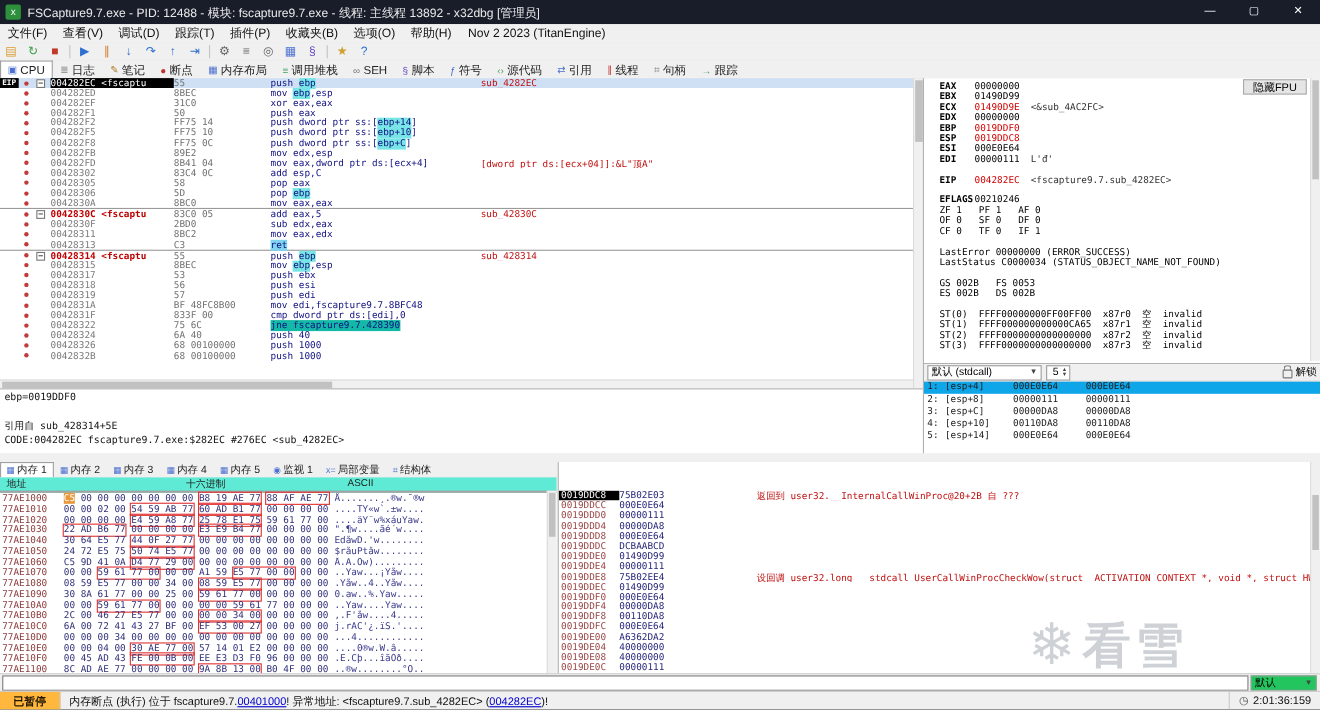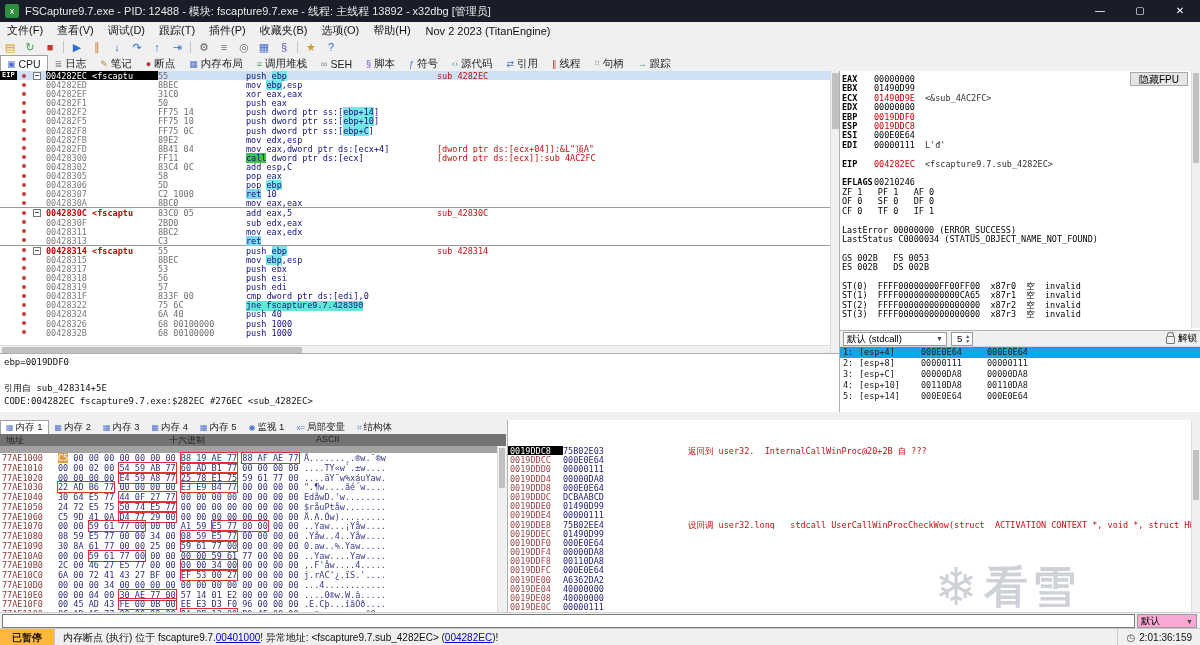--- a/index.html
+++ b/index.html
@@ -35,33 +35,33 @@
   .eiptag{position:absolute;left:0;top:0;background:#000;color:#fff;font-size:7px;line-height:9px;padding:0 2px;font-weight:bold;}
   .daddr{flex:0 0 112px;color:#7a7a7a;}
   .daddr.aeip{background:#000;color:#fff;}
   .daddr.afn{color:#c00000;font-weight:bold;}
   .dbytes{flex:0 0 88px;color:#707070;}
   .dins{flex:0 0 191px;}
   .dcom{flex:1;color:#c01010;overflow:hidden;}
   .hc{background:#78e6e6;}
   .hg{background:#43c343;}
   .hb{background:#7fd4f0;}
-  .hy{background:#5eead4;font-family:Liberation Mono, monospace;}
+  .hy{background:#14b8a6;}
   
   .sbv{position:absolute;background:#f0f0f0;border-left:1px solid #dcdcdc;}
   .sbh{position:absolute;background:#f0f0f0;border-top:1px solid #dcdcdc;}
   .thumbv{position:absolute;left:1px;right:1px;background:#c1c1c1;}
   .thumbh{position:absolute;top:1px;bottom:1px;background:#c1c1c1;}
   
   #infopane{position:absolute;left:0;top:353px;width:839px;height:59px;background:#fff;border-top:1px solid #b0b0b0;padding:2px 4px;box-sizing:border-box;}
   .iline{font:9px "DejaVu Sans Mono",monospace;line-height:13px;color:#111;white-space:pre;}
   
   #regs{position:absolute;left:839px;top:71px;width:361px;height:259px;background:#fff;border-left:1px solid #b0b0b0;box-sizing:border-box;overflow:hidden;}
   .hidefpu{position:absolute;right:12px;top:1px;height:14px;font:10px "Liberation Sans","DejaVu Sans",sans-serif;background:#e5e5e5;border:1px solid #a9a9a9;padding:0 8px;}
-  #reglines{position:absolute;left:2px;top:4px;right:10px;}
+  #reglines{position:absolute;left:14px;top:4px;right:10px;}
   .rline{font: 8.5px "DejaVu Sans Mono",monospace;line-height:9.4px;white-space:pre;color:#000;}
   .rn{display:inline-block;min-width:32px;font-weight:bold;}
   .rv{color:#000;}
   .rv.chg{color:#d00000;}
   .rx{color:#333;margin-left:10px;}
   
   #args{position:absolute;left:839px;top:330px;width:361px;height:82px;background:#fff;border-left:1px solid #b0b0b0;border-top:1px solid #b0b0b0;box-sizing:border-box;}
   .argshead{height:15px;background:#f0f0f0;border-bottom:1px solid #d5d5d5;display:flex;align-items:center;padding:0 3px;font-size:9.5px;}
   .combo{background:#fff;border:1px solid #9a9a9a;height:12px;line-height:12px;padding:0 3px;display:inline-flex;align-items:center;min-width:96px;justify-content:space-between;}
   .combo .arrow{font-size:7px;color:#444;margin-left:4px;}
@@ -73,41 +73,41 @@
   .argrow{font:8.5px "DejaVu Sans Mono",monospace;line-height:11px;white-space:pre;color:#202020;padding-left:3px;}
   .argrow.sel{background:#0ea5e9;}
   .al{display:inline-block;width:16px;}.aloc{display:inline-block;width:62px;}.av1{display:inline-block;width:66px;}
   
   #dumptabs{position:absolute;left:0;top:420px;width:506px;height:14px;background:#f0f0f0;border-bottom:1px solid #b9b9b9;display:flex;align-items:flex-end;}
   .dtab{display:flex;align-items:center;height:13px;padding:0 5px;font-size:9.5px;color:#222;border:1px solid transparent;border-bottom:none;}
   .dtab.active{background:#fff;border-color:#a0a0a0;}
   .dtabicon{font-size:8px;margin-right:2px;color:#4a6fd0;}
   
   #dumppane{position:absolute;left:0;top:434px;width:506px;height:178px;background:#fff;box-sizing:border-box;}
-  .dumphead{height:12px;background:#737373;border-bottom:7px solid #a3a3a3;font-size:9px;color:#222;display:flex;}
+  .dumphead{height:12px;background:#5eead4;border-bottom:2px solid #a3a3a3;font-size:9px;color:#222;display:flex;}
   .dh-addr{width:58px;padding-left:6px;}
   .dh-hex{width:246px;text-align:center;}
   .dh-ascii{padding-left:6px;}
   .dumprow{display:flex;height:9.76px;line-height:9.76px;font:8.5px "DejaVu Sans Mono",monospace;white-space:pre;}
   .duaddr{flex:0 0 58px;color:#8b3a3a;padding-left:2px;box-sizing:border-box;}
   .duhex{flex:0 0 246px;color:#30307a;}
   .duasc{flex:1;color:#3b3b8c;overflow:hidden;}
   .bbox{outline:1px solid #e03030;}
   .bsel{background:#e8983a;color:#fff;}
   
   #stackpane{position:absolute;left:507px;top:420px;width:693px;height:192px;background:#fff;border-left:1px solid #b0b0b0;box-sizing:border-box;padding-top:26px;overflow:hidden;}
   .srow{display:flex;height:9.2px;line-height:9.2px;font:8.5px "DejaVu Sans Mono",monospace;white-space:pre;overflow:hidden;}
   .saddr{flex:0 0 55px;color:#9a4545;padding-left:2px;box-sizing:border-box;}
   .saddr.ssel{background:#000;color:#fff;}
   .sval{flex:0 0 65px;color:#26267a;}
   .scom{color:#c01010;margin-left:60px;}
   
   #commandbar{position:absolute;left:0;top:612px;width:1200px;height:16px;background:#f0f0f0;display:flex;align-items:center;border-top:1px solid #cfcfcf;}
   #cmdinput{flex:1;height:12px;margin:0 2px;border:1px solid #7a7a7a;font:10px "DejaVu Sans Mono",monospace;padding:0 3px;}
-  .cmdcombo{width:52px;height:12px;background:#f9a8d4;border:1px solid #9a9a9a;font-size:9.5px;display:flex;align-items:center;justify-content:space-between;padding:0 3px;margin-right:3px;}
+  .cmdcombo{width:52px;height:12px;background:#22c55e;border:1px solid #9a9a9a;font-size:9.5px;display:flex;align-items:center;justify-content:space-between;padding:0 3px;margin-right:3px;}
   
   #statusbar{position:absolute;left:0;top:628px;width:1200px;height:17px;background:#f0f0f0;border-top:1px solid #c9c9c9;display:flex;align-items:center;font-size:10px;}
   .badge{background:#ffb73d;border-right:1px solid #c9c9c9;height:100%;display:flex;align-items:center;padding:0 12px;font-weight:bold;color:#201500;}
   #statusmsg{padding:0 8px;white-space:nowrap;overflow:hidden;flex:1;color:#111;}
   .slink{color:#0000cc;text-decoration:underline;}
   .sright{display:flex;align-items:center;border-left:1px solid #c9c9c9;height:100%;padding:0 8px;color:#111;}
   .sright .clk{margin-right:4px;color:#555;}
   
   #watermark{position:absolute;right:120px;bottom:28px;display:flex;align-items:center;color:#8c949e;opacity:.42;pointer-events:none;z-index:5;}
   #watermark .wmglyph{font-size:52px;margin-right:6px;}
@@ -222,35 +222,34 @@
   <div id="disasm">
       <div class="drow sel"><span class="gut"><span class="eiptag">EIP</span><span class="dot"></span><span class="fold"></span></span><span class="daddr aeip">004282EC &lt;fscaptu</span><span class="dbytes">55</span><span class="dins"><span>push </span><span class="hc">ebp</span></span><span class="dcom">sub_4282EC</span></div>
       <div class="drow"><span class="gut"><span class="dot"></span></span><span class="daddr">004282ED</span><span class="dbytes">8BEC</span><span class="dins"><span>mov </span><span class="hc">ebp</span><span>,esp</span></span><span class="dcom"></span></div>
       <div class="drow"><span class="gut"><span class="dot"></span></span><span class="daddr">004282EF</span><span class="dbytes">31C0</span><span class="dins"><span>xor eax,eax</span></span><span class="dcom"></span></div>
       <div class="drow"><span class="gut"><span class="dot"></span></span><span class="daddr">004282F1</span><span class="dbytes">50</span><span class="dins"><span>push eax</span></span><span class="dcom"></span></div>
       <div class="drow"><span class="gut"><span class="dot"></span></span><span class="daddr">004282F2</span><span class="dbytes">FF75 14</span><span class="dins"><span>push dword ptr ss:[</span><span class="hc">ebp+14</span><span>]</span></span><span class="dcom"></span></div>
       <div class="drow"><span class="gut"><span class="dot"></span></span><span class="daddr">004282F5</span><span class="dbytes">FF75 10</span><span class="dins"><span>push dword ptr ss:[</span><span class="hc">ebp+10</span><span>]</span></span><span class="dcom"></span></div>
       <div class="drow"><span class="gut"><span class="dot"></span></span><span class="daddr">004282F8</span><span class="dbytes">FF75 0C</span><span class="dins"><span>push dword ptr ss:[</span><span class="hc">ebp+C</span><span>]</span></span><span class="dcom"></span></div>
       <div class="drow"><span class="gut"><span class="dot"></span></span><span class="daddr">004282FB</span><span class="dbytes">89E2</span><span class="dins"><span>mov edx,esp</span></span><span class="dcom"></span></div>
       <div class="drow"><span class="gut"><span class="dot"></span></span><span class="daddr">004282FD</span><span class="dbytes">8B41 04</span><span class="dins"><span>mov eax,dword ptr ds:[ecx+4]</span></span><span class="dcom">[dword ptr ds:[ecx+04]]:&amp;L"顶A"</span></div>
-      <div class="drow"><span class="gut"><span class="dot"></span></span><span class="daddr">00428300</span><span class="dbytes">FF11</span><span class="dins"><span class="hg">call</span><span> dword ptr ds:[ecx]</span></span><span class="dcom">[dword ptr ds:[ecx]]:sub_4AC2FC</span></div>
       <div class="drow"><span class="gut"><span class="dot"></span></span><span class="daddr">00428302</span><span class="dbytes">83C4 0C</span><span class="dins"><span>add esp,C</span></span><span class="dcom"></span></div>
       <div class="drow"><span class="gut"><span class="dot"></span></span><span class="daddr">00428305</span><span class="dbytes">58</span><span class="dins"><span>pop eax</span></span><span class="dcom"></span></div>
       <div class="drow"><span class="gut"><span class="dot"></span></span><span class="daddr">00428306</span><span class="dbytes">5D</span><span class="dins"><span>pop </span><span class="hc">ebp</span></span><span class="dcom"></span></div>
-      <div class="drow"><span class="gut"><span class="dot"></span></span><span class="daddr">00428307</span><span class="dbytes">C2 1000</span><span class="dins"><span class="hb">ret</span><span> 10</span></span><span class="dcom"></span></div>
       <div class="drow"><span class="gut"><span class="dot"></span></span><span class="daddr">0042830A</span><span class="dbytes">8BC0</span><span class="dins"><span>mov eax,eax</span></span><span class="dcom"></span></div>
       <div class="drow fn"><span class="gut"><span class="dot"></span><span class="fold"></span></span><span class="daddr afn">0042830C &lt;fscaptu</span><span class="dbytes">83C0 05</span><span class="dins"><span>add eax,5</span></span><span class="dcom">sub_42830C</span></div>
       <div class="drow"><span class="gut"><span class="dot"></span></span><span class="daddr">0042830F</span><span class="dbytes">2BD0</span><span class="dins"><span>sub edx,eax</span></span><span class="dcom"></span></div>
       <div class="drow"><span class="gut"><span class="dot"></span></span><span class="daddr">00428311</span><span class="dbytes">8BC2</span><span class="dins"><span>mov eax,edx</span></span><span class="dcom"></span></div>
       <div class="drow"><span class="gut"><span class="dot"></span></span><span class="daddr">00428313</span><span class="dbytes">C3</span><span class="dins"><span class="hb">ret</span></span><span class="dcom"></span></div>
       <div class="drow fn"><span class="gut"><span class="dot"></span><span class="fold"></span></span><span class="daddr afn">00428314 &lt;fscaptu</span><span class="dbytes">55</span><span class="dins"><span>push </span><span class="hc">ebp</span></span><span class="dcom">sub_428314</span></div>
       <div class="drow"><span class="gut"><span class="dot"></span></span><span class="daddr">00428315</span><span class="dbytes">8BEC</span><span class="dins"><span>mov </span><span class="hc">ebp</span><span>,esp</span></span><span class="dcom"></span></div>
       <div class="drow"><span class="gut"><span class="dot"></span></span><span class="daddr">00428317</span><span class="dbytes">53</span><span class="dins"><span>push ebx</span></span><span class="dcom"></span></div>
       <div class="drow"><span class="gut"><span class="dot"></span></span><span class="daddr">00428318</span><span class="dbytes">56</span><span class="dins"><span>push esi</span></span><span class="dcom"></span></div>
       <div class="drow"><span class="gut"><span class="dot"></span></span><span class="daddr">00428319</span><span class="dbytes">57</span><span class="dins"><span>push edi</span></span><span class="dcom"></span></div>
+      <div class="drow"><span class="gut"><span class="dot"></span></span><span class="daddr">0042831A</span><span class="dbytes">BF 48FC8B00</span><span class="dins"><span>mov edi,fscapture9.7.8BFC48</span></span><span class="dcom"></span></div>
       <div class="drow"><span class="gut"><span class="dot"></span></span><span class="daddr">0042831F</span><span class="dbytes">833F 00</span><span class="dins"><span>cmp dword ptr ds:[edi],0</span></span><span class="dcom"></span></div>
       <div class="drow"><span class="gut"><span class="dot"></span></span><span class="daddr">00428322</span><span class="dbytes">75 6C</span><span class="dins"><span class="hy">jne fscapture9.7.428390</span></span><span class="dcom"></span></div>
       <div class="drow"><span class="gut"><span class="dot"></span></span><span class="daddr">00428324</span><span class="dbytes">6A 40</span><span class="dins"><span>push 40</span></span><span class="dcom"></span></div>
       <div class="drow"><span class="gut"><span class="dot"></span></span><span class="daddr">00428326</span><span class="dbytes">68 00100000</span><span class="dins"><span>push 1000</span></span><span class="dcom"></span></div>
       <div class="drow"><span class="gut"><span class="dot"></span></span><span class="daddr">0042832B</span><span class="dbytes">68 00100000</span><span class="dins"><span>push 1000</span></span><span class="dcom"></span></div>
     </div>
 
   <div class="sbv" style="left:830px;top:71px;width:9px;height:282px">
     <div class="thumbv" style="top:2px;height:56px"></div>
   </div>

